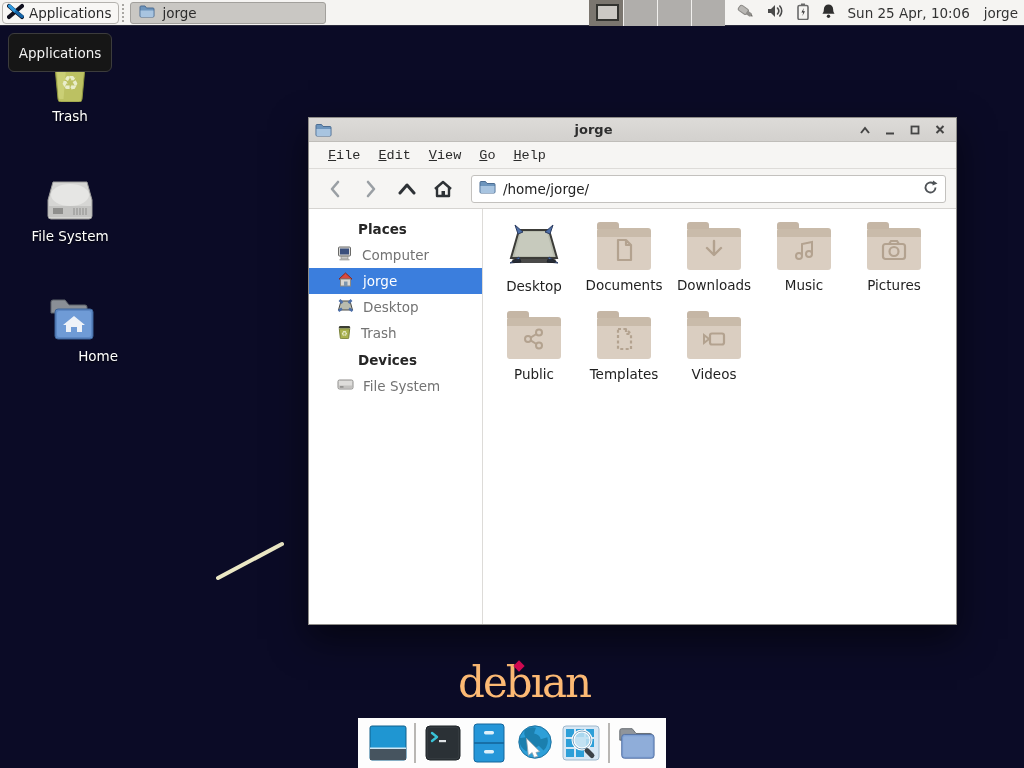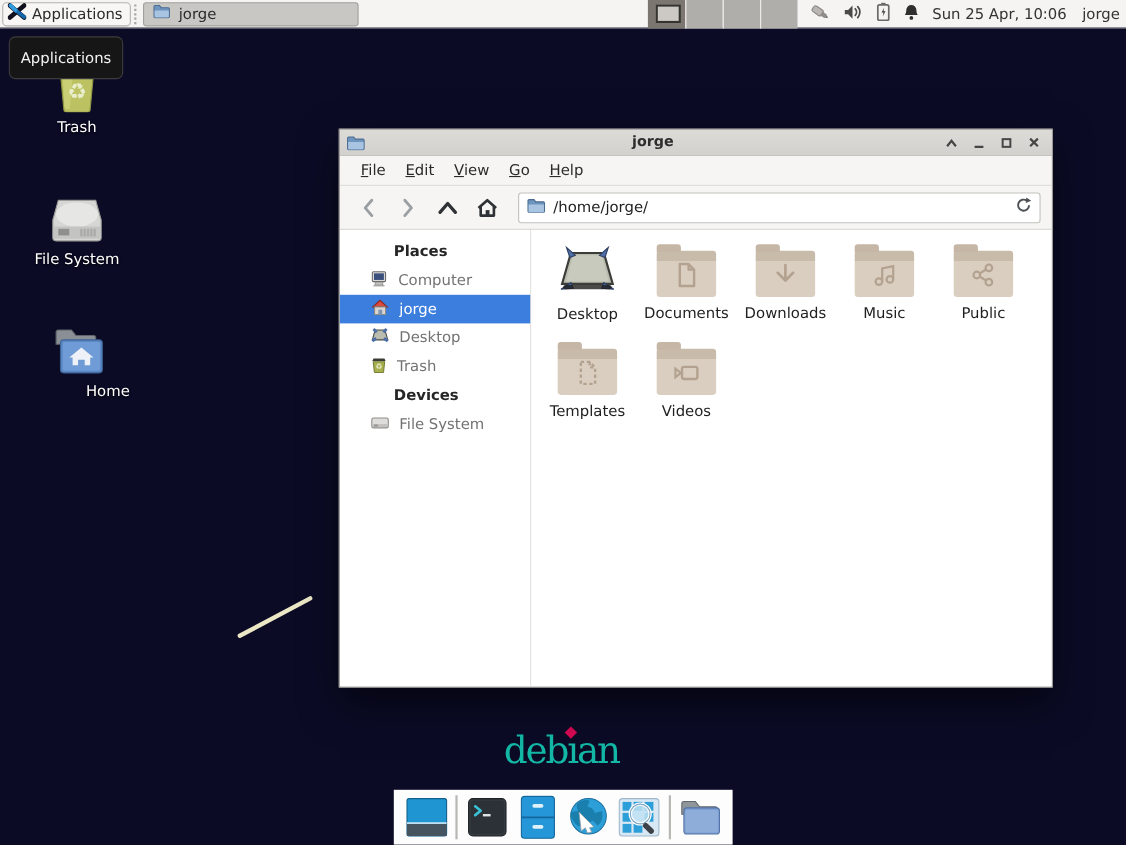--- a/index.html
+++ b/index.html
@@ -47,23 +47,23 @@
   
   .desk-icon { position:absolute; width:96px; text-align:center; }
   .desk-icon .ic { height:52px; display:flex; align-items:flex-end; justify-content:center; }
   .desk-icon .lbl { margin-top:6px; color:#fff; font-size:13.5px; text-shadow:0 1px 2px #000; }
 
   
   .stray { position:absolute; left:0; top:0; pointer-events:none; }
 
   
   .debian {
-    position:absolute; left:458px; top:660px; color:#14b8a6;
+    position:absolute; left:458px; top:660px; color:#fdba74;
     font-family:"DejaVu Serif","Liberation Serif",serif;
-    font-size:34px; letter-spacing:-2px; line-height:46px;
+    font-size:42px; letter-spacing:-2px; line-height:46px;
   }
   .debian .dot {
     position:absolute; left:57px; top:2px; width:8px; height:8px;
     background:#d70a53; transform:rotate(45deg);
   }
 
   
   .dock {
     position:absolute; left:358px; top:718px; width:308px; height:50px;
     background:#fdfdfd; display:flex; align-items:center; justify-content:space-evenly;
@@ -82,21 +82,21 @@
     height:24px; background:linear-gradient(#dddbd8,#d3d1ce);
     border-bottom:1px solid #bfbdb9; display:flex; align-items:center; padding:0 6px;
   }
   .titlebar .wicon { width:18px; display:flex; }
   .titlebar .wtitle { flex:1; text-align:center; font-weight:bold; font-size:13px; color:#2d2d2d; }
   .tbtns { display:flex; gap:4px; }
   .tbtn { width:21px; height:18px; display:flex; align-items:center; justify-content:center; }
 
   .menubar {
     height:27px; background:#f6f5f3; border-bottom:1px solid #dddbd8;
-    display:flex; align-items:center; padding-left:12px; gap:4px;
+    display:flex; align-items:center; padding-left:12px; gap:4px;font-family:Liberation Mono, monospace;
   }
   .menu-item { display:inline-block; padding:3px 7px; font-size:13.5px; color:#2b2b2b; }
   .menu-item::first-letter { text-decoration:underline; }
 
   .toolbar {
     height:40px; background:#f6f5f3; border-bottom:1px solid #d6d4d1;
     display:flex; align-items:center; padding:0 10px; gap:4px;
   }
   .navbtn { width:32px; height:28px; display:flex; align-items:center; justify-content:center; }
   .pathbar {
@@ -489,20 +489,30 @@
           <div class="folder">
             <svg width="24" height="24" viewBox="0 0 24 24">
               <circle cx="7" cy="18" r="3" fill="none" stroke="#b3a28f" stroke-width="2"></circle>
               <circle cx="17" cy="16" r="3" fill="none" stroke="#b3a28f" stroke-width="2"></circle>
               <path d="M10 18 V6 l10-2 v12" fill="none" stroke="#b3a28f" stroke-width="2"></path>
             </svg>
           </div>
           <div class="flabel">Music</div>
         </div>
 
+        <div class="file-item">
+          <div class="folder">
+            <svg width="26" height="22" viewBox="0 0 26 22">
+              <rect x="2" y="5" width="22" height="15" rx="2.5" fill="none" stroke="#b3a28f" stroke-width="2.2"></rect>
+              <path d="M8 5 l2-3 h6 l2 3" fill="none" stroke="#b3a28f" stroke-width="2.2"></path>
+              <circle cx="13" cy="12.5" r="4.5" fill="none" stroke="#b3a28f" stroke-width="2.2"></circle>
+            </svg>
+          </div>
+          <div class="flabel">Pictures</div>
+        </div>
 
         <div class="file-item">
           <div class="folder">
             <svg width="24" height="24" viewBox="0 0 24 24">
               <circle cx="6" cy="12" r="3" fill="none" stroke="#b3a28f" stroke-width="2"></circle>
               <circle cx="17" cy="5.5" r="3" fill="none" stroke="#b3a28f" stroke-width="2"></circle>
               <circle cx="17" cy="18.5" r="3" fill="none" stroke="#b3a28f" stroke-width="2"></circle>
               <path d="M8.6 10.6 L14.4 7 M8.6 13.4 L14.4 17" stroke="#b3a28f" stroke-width="2"></path>
             </svg>
           </div>

